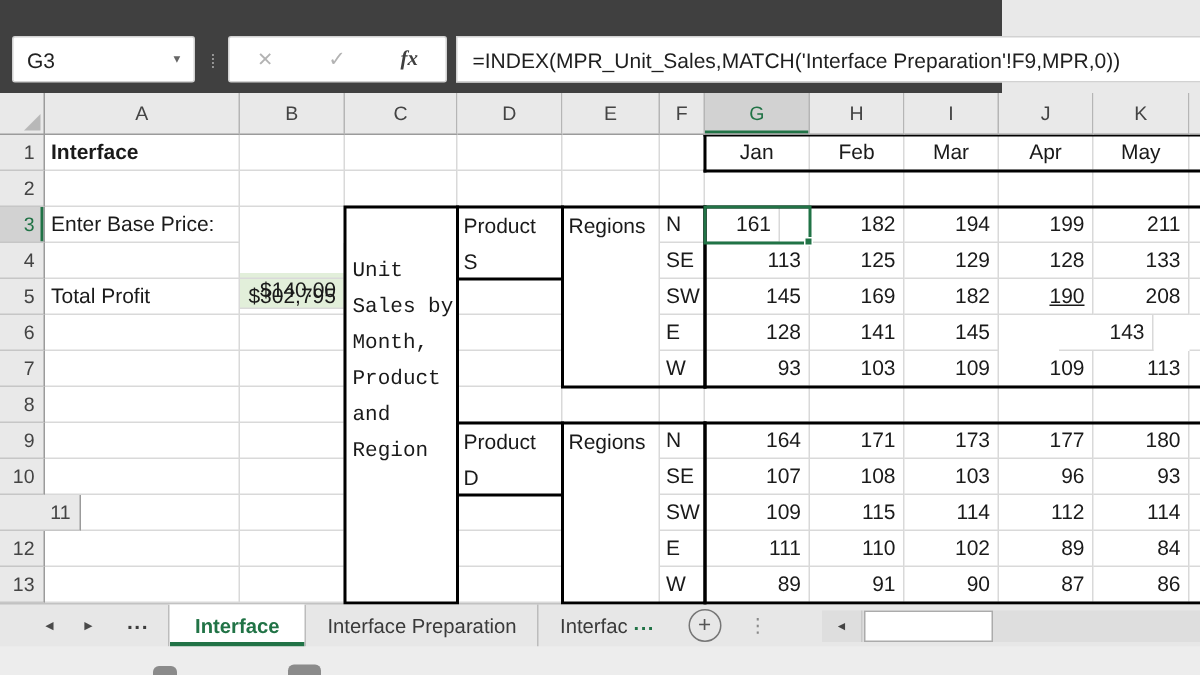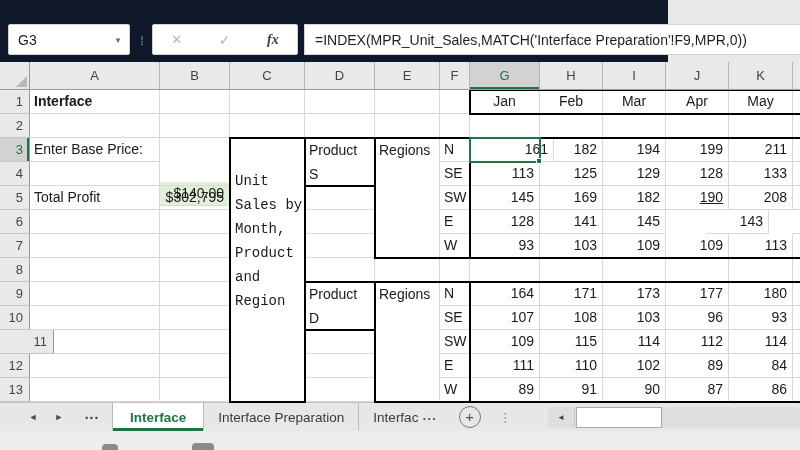--- a/index.html
+++ b/index.html
@@ -1,21 +1,21 @@
 <!DOCTYPE html>
 <html style="--accent: #217346; --fill: #e2efda;"><head>
 <meta charset="utf-8">
 <style>
   * { margin:0; padding:0; box-sizing:border-box; }
   html,body { width:800px; height:450px; overflow:hidden; }
   body { font-family:"Liberation Sans","DejaVu Sans",sans-serif; background:#e9e9e9; }
   .screen { position:relative; width:800px; height:450px; background:#e9e9e9; overflow:hidden; }
 
   
-  .fbar { position:absolute; left:0; top:0; width:668px; height:62px; background:#0f172a; }
+  .fbar { position:absolute; left:0; top:0; width:668px; height:62px; background:#404040; }
   .namebox { position:absolute; left:8px; top:24px; width:122px; height:31px; background:#fff;
              border:1px solid #d2d2d2; border-radius:2px; display:flex; align-items:center; }
   .namebox .nbval { flex:1; padding-left:9px; font-size:14px; color:#222; }
   .namebox .nbdd { width:22px; text-align:center; color:#666; font-size:9px; }
   .fgrip { position:absolute; left:136px; top:26px; width:12px; height:28px; color:#9a9a9a;
            font-size:13px; line-height:9px; text-align:center; letter-spacing:0; display:flex; align-items:center; justify-content:center; }
   .fxbtns { position:absolute; left:152px; top:24px; width:146px; height:31px; background:#fff;
             border:1px solid #d2d2d2; border-radius:2px; display:flex; align-items:center; justify-content:space-around; }
   .icx { color:#b3b3b3; font-size:13px; }
   .icchk { color:#b3b3b3; font-size:14px; }
@@ -174,21 +174,21 @@
       <div class="cell" style="left: 603px; top: 52px; width: 63px; height: 24px;"></div>
       <div class="cell" style="left: 666px; top: 52px; width: 63px; height: 24px;"></div>
       <div class="cell" style="left: 729px; top: 52px; width: 64px; height: 24px;"></div>
       <div class="cell" style="left: 793px; top: 52px; width: 40px; height: 24px;"></div>
       <div class="cell label" style="left: 30px; top: 76px; width: 130px; height: 24px;">Enter Base Price:</div>
       <div class="cell num fill" style="left: 160px; top: 76px; width: 70px; height: 24px;">$140.00</div>
       <div class="cell" style="left: 230px; top: 76px; width: 75px; height: 24px;"></div>
       <div class="cell" style="left: 305px; top: 76px; width: 70px; height: 24px;"></div>
       <div class="cell" style="left: 375px; top: 76px; width: 65px; height: 24px;"></div>
       <div class="cell label" style="left: 440px; top: 76px; width: 30px; height: 24px;">N</div>
-      <div class="cell num" style="left: 470px; top: 76px; width: 84px; height: 24px;">161</div>
+      <div class="cell num" style="left: 470px; top: 76px; width: 50px; height: 24px;">161</div>
       <div class="cell num" style="left: 540px; top: 76px; width: 63px; height: 24px;">182</div>
       <div class="cell num" style="left: 603px; top: 76px; width: 63px; height: 24px;">194</div>
       <div class="cell num" style="left: 666px; top: 76px; width: 63px; height: 24px;">199</div>
       <div class="cell num" style="left: 729px; top: 76px; width: 64px; height: 24px;">211</div>
       <div class="cell" style="left: 793px; top: 76px; width: 40px; height: 24px;"></div>
       <div class="cell" style="left: 30px; top: 100px; width: 130px; height: 24px;"></div>
       <div class="cell" style="left: 160px; top: 100px; width: 70px; height: 24px;"></div>
       <div class="cell" style="left: 230px; top: 100px; width: 75px; height: 24px;"></div>
       <div class="cell" style="left: 305px; top: 100px; width: 70px; height: 24px;"></div>
       <div class="cell" style="left: 375px; top: 100px; width: 65px; height: 24px;"></div>

